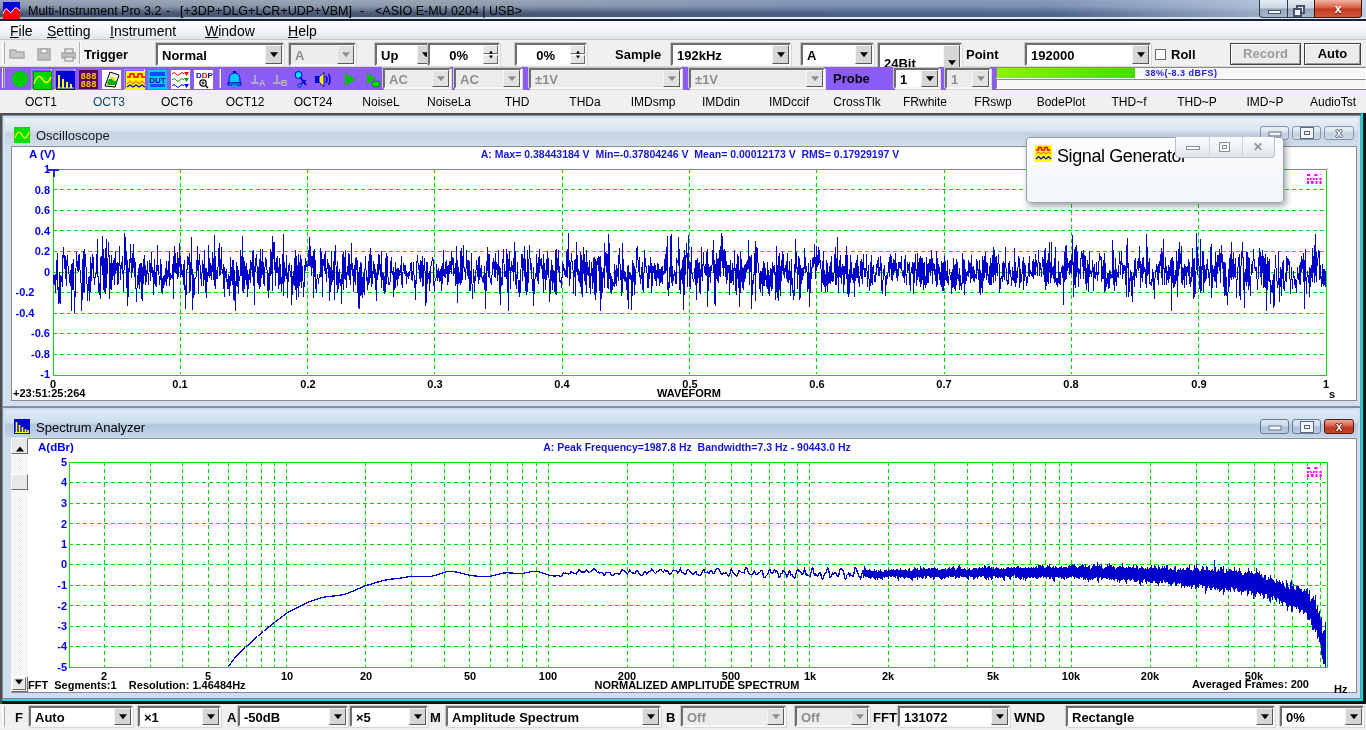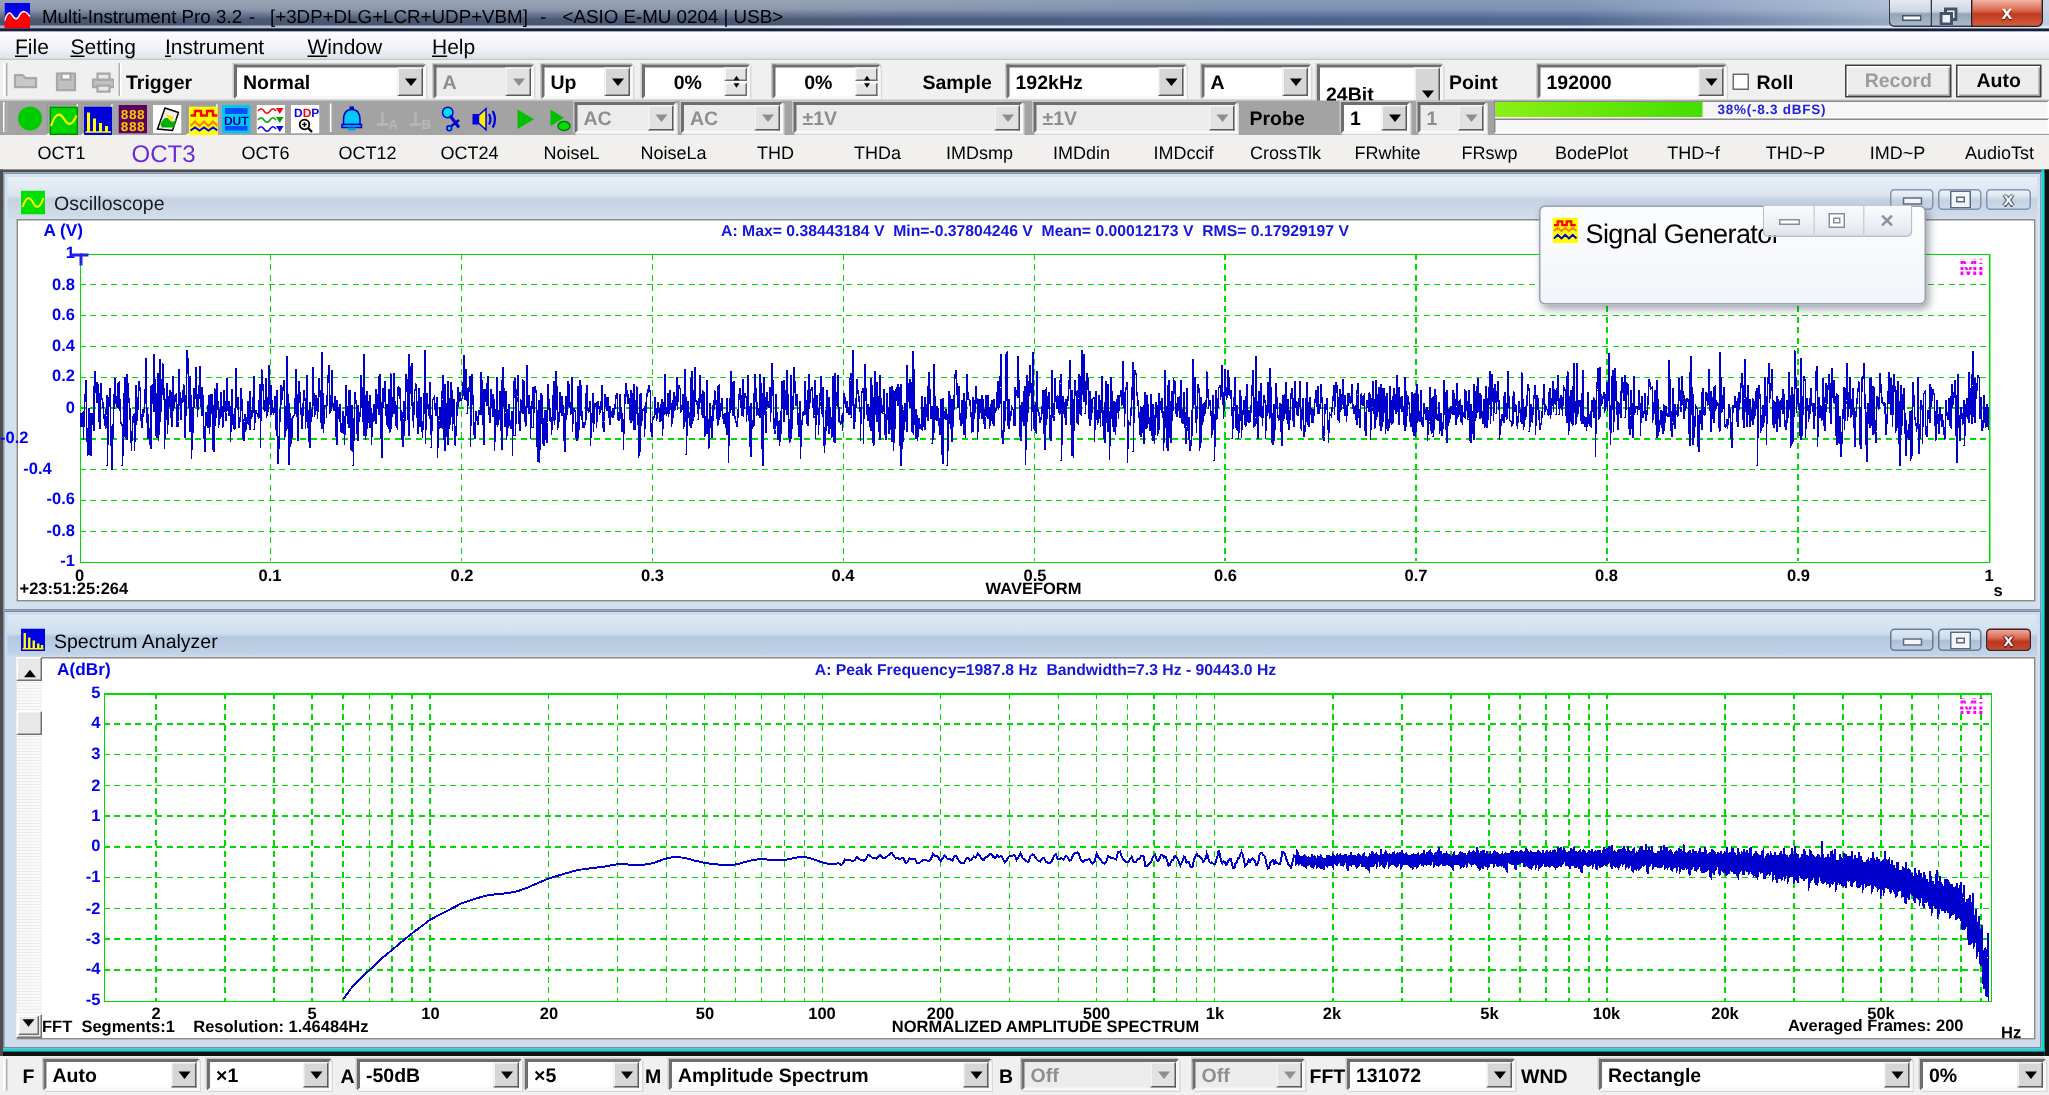--- a/index.html
+++ b/index.html
@@ -86,21 +86,21 @@
 <div class="abs" style="left:1304px;top:3px;width:57px;height:22px;background:#ececec;border:1px solid #404040;box-shadow:inset 1px 1px 0 #fff,inset -1px -1px 0 #9a9a9a;text-align:center;font-weight:bold;font-size:13px;color:#000;line-height:20px">Auto</div>
 </div>
 <div class="cbo" style="left:156px;top:43px;width:128px;height:23px">
     <div class="tx" style="left:4px">Normal</div>
     <div class="ar"></div>
   </div>
 <div class="cbo gr" style="left:289px;top:43px;width:67px;height:23px">
     <div class="tx" style="left:4px">A</div>
     <div class="ar"></div>
   </div>
-<div class="cbo" style="left:361px;top:43px;width:61px;height:23px">
+<div class="cbo" style="left:375px;top:43px;width:61px;height:23px">
     <div class="tx" style="left:4px">Up</div>
     <div class="ar"></div>
   </div>
 <div class="cbo" style="left:428px;top:43px;width:72px;height:23px">
     <div class="tx" style="left:42%;transform:translate(-50%,-50%)">0%</div>
     <div class="abs" style="right:0;top:0;bottom:0;width:15px">
       <div class="abs" style="left:0;top:0;width:100%;height:9px;background:#e4e4e4;border:1px solid;border-color:#f6f6f6 #6a6a6a #6a6a6a #f6f6f6">
         <div class="abs" style="left:50%;top:65%;transform:translate(-50%,-50%);border:2.5px solid transparent;border-bottom:3.5px solid #000"></div>
       </div>
       <div class="abs" style="left:0;bottom:0;width:100%;height:9px;background:#e4e4e4;border:1px solid;border-color:#f6f6f6 #6a6a6a #6a6a6a #f6f6f6">
@@ -128,21 +128,21 @@
     <div class="ar"></div>
   </div>
 <div class="cbo" style="left:878px;top:43px;width:84px;height:39px">
     <div class="tx" style="left:4px">24Bit</div>
     <div class="ar"></div>
   </div>
 <div class="cbo" style="left:1025px;top:43px;width:126px;height:23px">
     <div class="tx" style="left:4px">192000</div>
     <div class="ar"></div>
   </div>
-<div class="abs" style="left:0;top:67px;width:1366px;height:23px;background:#a3a3a3">
+<div class="abs" style="left:0;top:67px;width:1366px;height:23px;background:#8b5cf6">
 <div class="abs" style="left:2px;top:1px;width:3px;height:20px;border-left:1px solid #fff;border-right:1px solid #b0b0b0"></div>
 <div class="abs" style="left:12px;top:4px;width:16px;height:16px;border-radius:50%;background:#00cc00"></div>
 <div class="abs" style="left:31px;top:2px;width:21px;height:21px;border:1px solid;border-color:#9a9a9a #fff #fff #9a9a9a;">
       <svg width="19" height="19" style="position:absolute;left:1px;top:1px">
         <rect width="19" height="19" fill="#00d400"></rect>
         <rect x="0.5" y="0.5" width="18" height="18" fill="none" stroke="#009000"></rect>
         <path d="M1 13 Q5 1 9.5 8 Q14 16 18 6" stroke="#ffff00" fill="none" stroke-width="1.4"></path>
       </svg>
     </div>
     <div class="abs" style="left:54px;top:2px;width:21px;height:21px;border:1px solid;border-color:#9a9a9a #fff #fff #9a9a9a;">
@@ -288,21 +288,21 @@
     <div class="tx" style="left:4px">1</div>
     <div class="ar"></div>
   </div>
 <div class="abs" style="left:996px;top:67px;width:370px;height:12px;background:#f6f6f6;border:1px solid;border-color:#8a8a8a #fff #fff #8a8a8a">
  <div class="abs" style="left:0;top:0;width:138px;height:10px;background:linear-gradient(90deg,#8cf014 0%,#44dd00 100%)"></div>
  <div class="abs" style="left:148px;top:0px;font-size:9px;font-weight:bold;color:#2222dd;letter-spacing:.5px">38%(-8.3 dBFS)</div>
 </div>
 <div class="abs" style="left:996px;top:79px;width:370px;height:10px;background:#f6f6f6;border:1px solid;border-color:#8a8a8a #fff #fff #8a8a8a"></div>
 <div class="abs" style="left:7px;top:90px;width:1360px;height:23px;background:#f1f0ee;display:flex">
     <div style="flex:0 0 68px;text-align:center;font-size:12px;padding-top:5px;color:#000">OCT1</div>
-    <div style="flex:0 0 68px;text-align:center;font-size:16px;padding-top:5px;color:#6d28d9">OCT3</div>
+    <div style="flex:0 0 68px;text-align:center;font-size:12px;padding-top:5px;color:#0c4a6e">OCT3</div>
     <div style="flex:0 0 68px;text-align:center;font-size:12px;padding-top:5px;color:#000">OCT6</div>
     <div style="flex:0 0 68px;text-align:center;font-size:12px;padding-top:5px;color:#000">OCT12</div>
     <div style="flex:0 0 68px;text-align:center;font-size:12px;padding-top:5px;color:#000">OCT24</div>
     <div style="flex:0 0 68px;text-align:center;font-size:12px;padding-top:5px;color:#000">NoiseL</div>
     <div style="flex:0 0 68px;text-align:center;font-size:12px;padding-top:5px;color:#000">NoiseLa</div>
     <div style="flex:0 0 68px;text-align:center;font-size:12px;padding-top:5px;color:#000">THD</div>
     <div style="flex:0 0 68px;text-align:center;font-size:12px;padding-top:5px;color:#000">THDa</div>
     <div style="flex:0 0 68px;text-align:center;font-size:12px;padding-top:5px;color:#000">IMDsmp</div>
     <div style="flex:0 0 68px;text-align:center;font-size:12px;padding-top:5px;color:#000">IMDdin</div>
     <div style="flex:0 0 68px;text-align:center;font-size:12px;padding-top:5px;color:#000">IMDccif</div>
@@ -342,21 +342,21 @@
 <div class="abs" style="left:8px;top:30px;width:1346px;height:255px;background:#fff;border:1px solid #8a8a8a"></div>
 </div>
 <div class="ylab" style="left:29px;top:148px;font-size:11.5px">A (V)</div>
 <div class="abs" style="left:690px;top:148px;transform:translateX(-50%);font-weight:bold;font-size:10.5px;color:#1515dd;white-space:nowrap">A: Max= 0.38443184 V&nbsp;&nbsp;Min=-0.37804246 V&nbsp;&nbsp;Mean= 0.00012173 V&nbsp;&nbsp;RMS= 0.17929197 V</div>
 <div class="ylab" style="left:0px;top:163px;width:50px;text-align:right">1</div>
 <div class="ylab" style="left:0px;top:184px;width:50px;text-align:right">0.8</div>
 <div class="ylab" style="left:0px;top:204px;width:50px;text-align:right">0.6</div>
 <div class="ylab" style="left:0px;top:225px;width:50px;text-align:right">0.4</div>
 <div class="ylab" style="left:0px;top:245px;width:50px;text-align:right">0.2</div>
 <div class="ylab" style="left:0px;top:266px;width:50px;text-align:right">0</div>
-<div class="ylab" style="left:0px;top:286px;width:50px;text-align:left">-0.2</div>
+<div class="ylab" style="left:0px;top:286px;width:50px;text-align:center">-0.2</div>
 <div class="ylab" style="left:0px;top:307px;width:50px;text-align:center">-0.4</div>
 <div class="ylab" style="left:0px;top:327px;width:50px;text-align:right">-0.6</div>
 <div class="ylab" style="left:0px;top:348px;width:50px;text-align:right">-0.8</div>
 <div class="ylab" style="left:0px;top:368px;width:50px;text-align:right">-1</div>
 <div class="xlab" style="left:53px;top:378px">0</div>
 <div class="xlab" style="left:180px;top:378px">0.1</div>
 <div class="xlab" style="left:308px;top:378px">0.2</div>
 <div class="xlab" style="left:435px;top:378px">0.3</div>
 <div class="xlab" style="left:562px;top:378px">0.4</div>
 <div class="xlab" style="left:690px;top:378px">0.5</div>

